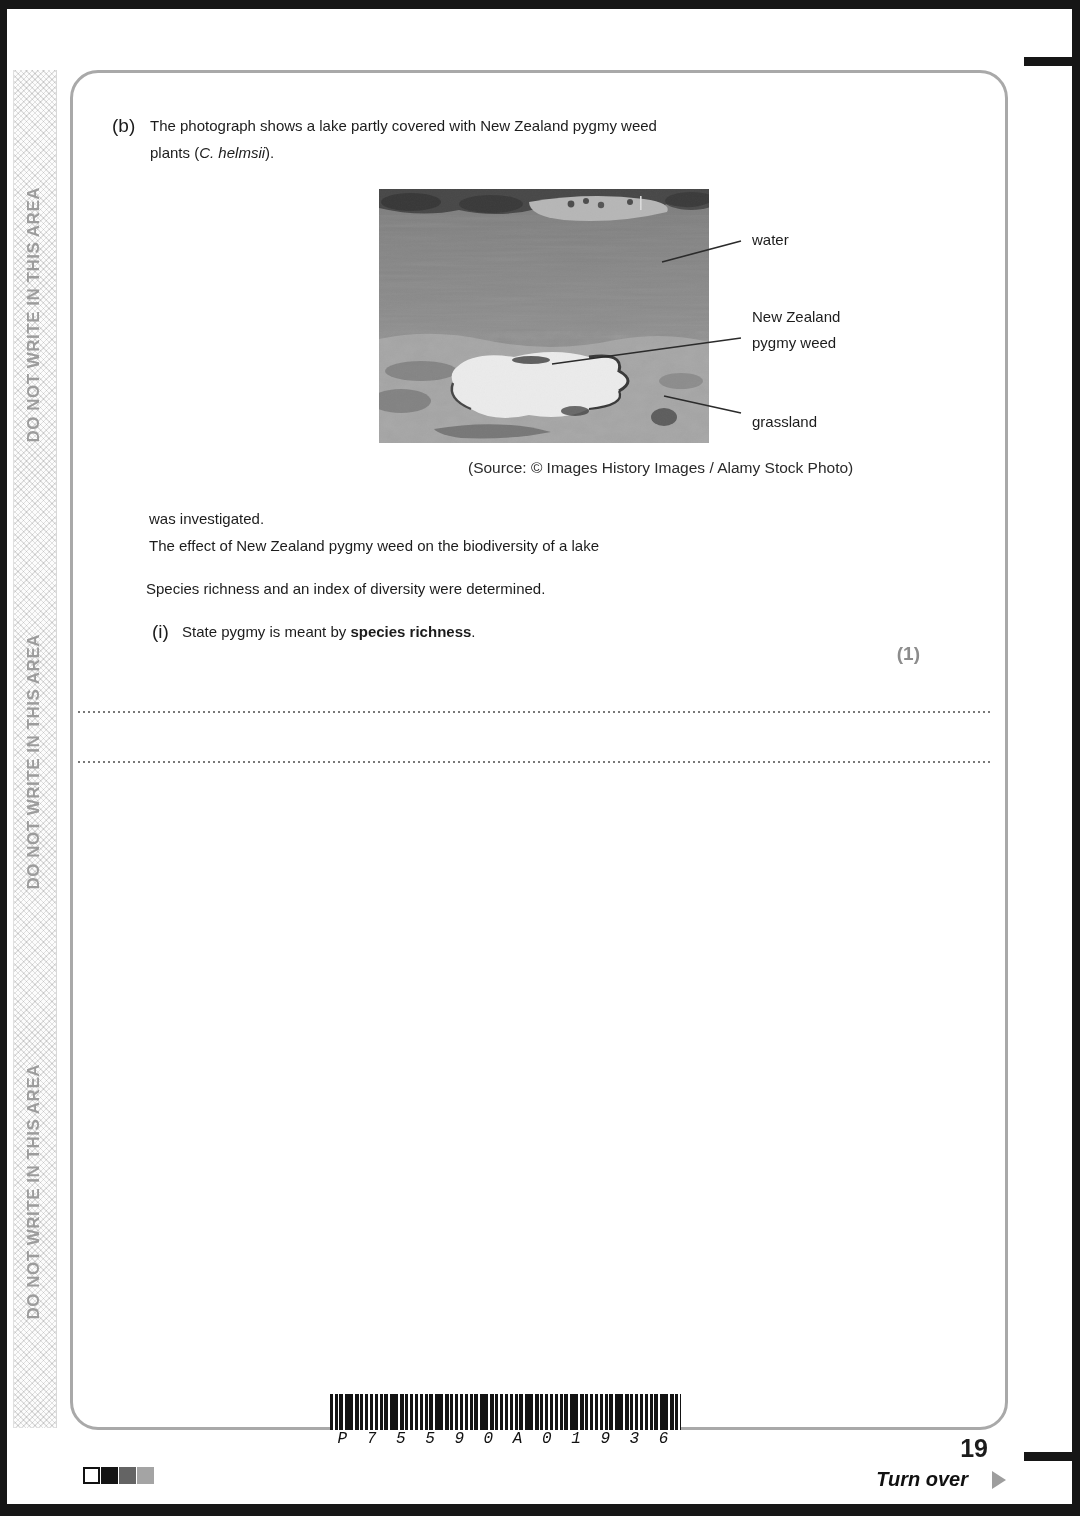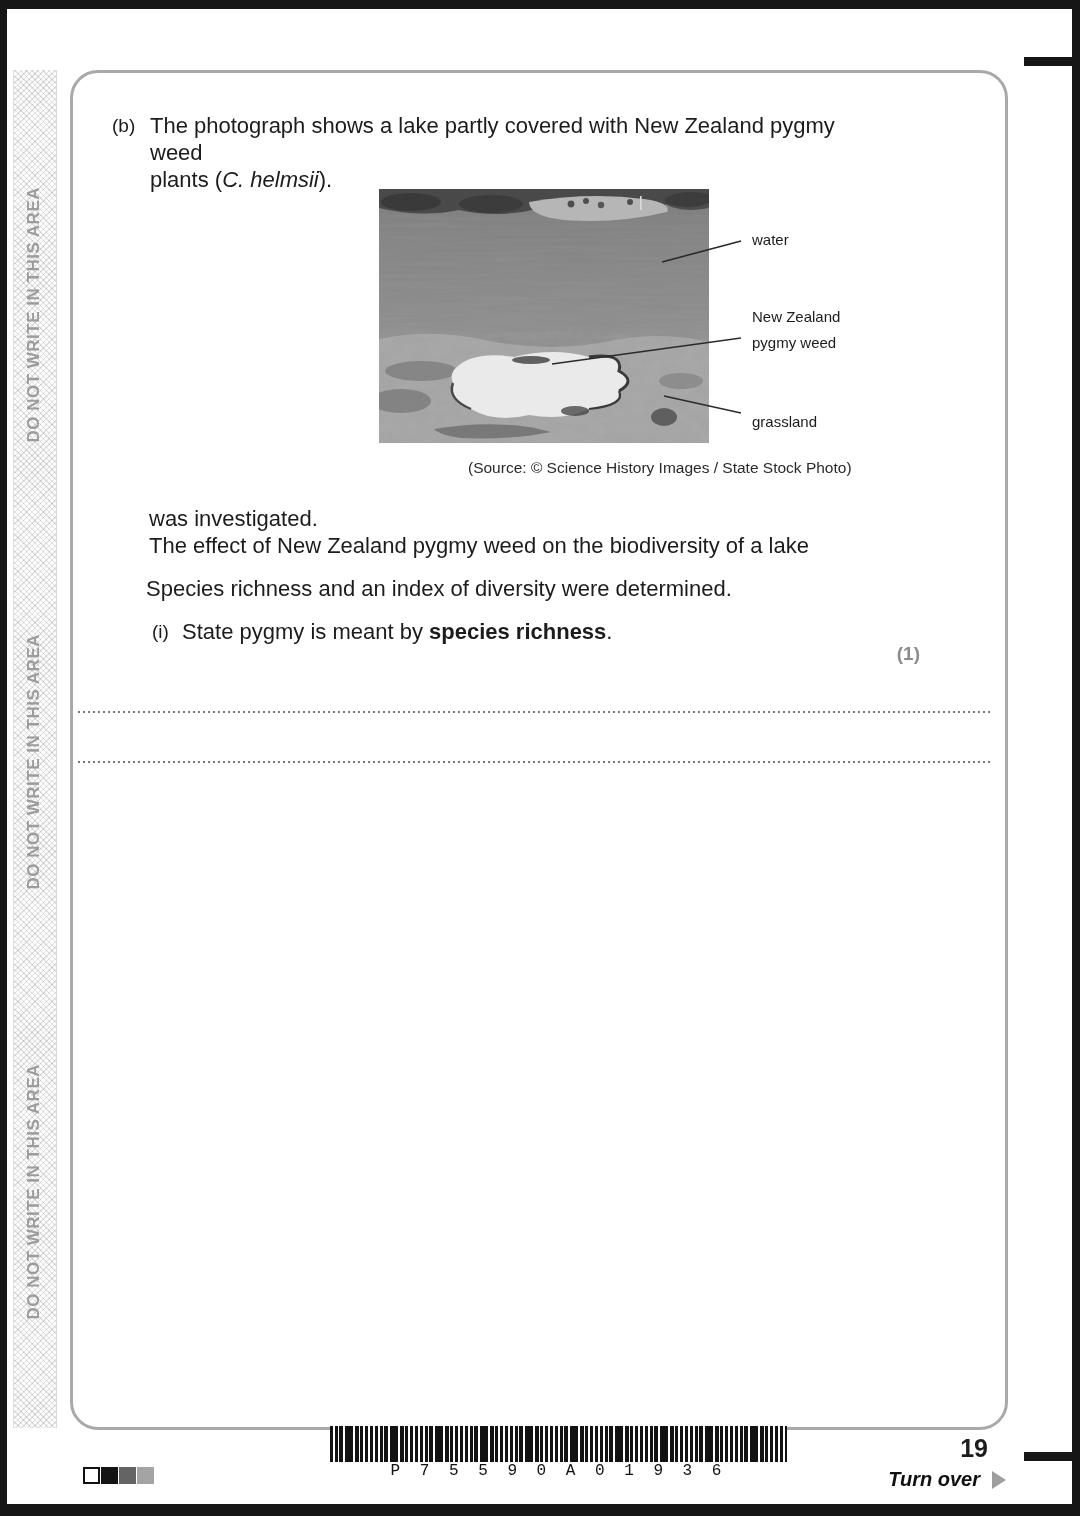--- a/index.html
+++ b/index.html
@@ -34,21 +34,21 @@
     font-size:17px;font-weight:bold;color:#9c9c9c;letter-spacing:0.5px;white-space:nowrap;
   }
   .vwarn.w1{top:169px;} .vwarn.w2{top:616px;} .vwarn.w3{top:1046px;}
 
   
   .qbox{
     position:absolute;left:70px;top:70px;width:932px;height:1354px;
     border:3px solid #a9a9a9;border-radius:28px;background:#ffffff;
   }
 
-  .txt{position:absolute;font-size:22px;line-height:27px;color:#1c1c1c;}
+  .txt{position:absolute;font-size:15px;line-height:27px;color:#1c1c1c;}
   .part-label{position:absolute;left:112px;top:112px;font-size:19px;line-height:27px;}
   .intro{left:150px;top:112px;width:720px;}
   .para1{left:149px;top:505px;width:660px;}
   .para2{left:146px;top:575px;width:660px;}
   .subq-label{position:absolute;left:152px;top:618px;font-size:19px;line-height:27px;}
   .subq-text{left:182px;top:618px;width:660px;}
   .marks{
     position:absolute;left:850px;top:643px;width:70px;text-align:right;
     font-size:19px;font-weight:bold;color:#8c8c8c;
   }
@@ -66,32 +66,32 @@
 
   
   .answer-line{
     position:absolute;left:78px;width:914px;height:2px;
     background-image:repeating-linear-gradient(90deg,#787878 0 2px,transparent 2px 5px);
   }
   .al1{top:711px;} .al2{top:761px;}
 
   
   .pageno{position:absolute;left:920px;top:1434px;width:68px;text-align:right;font-size:25px;font-weight:bold;}
-  .turnover{position:absolute;left:840px;top:1468px;width:166px;display:flex;align-items:center;justify-content:flex-end;gap:12px;}
+  .turnover{position:absolute;left:840px;top:1468px;width:166px;display:flex;align-items:center;justify-content:flex-end;gap:24px;}
   .turnover .to-text{font-size:20px;font-weight:bold;font-style:italic;color:#111;}
   .to-arrow{width:0;height:0;border-left:14px solid #9e9e9e;border-top:9px solid transparent;border-bottom:9px solid transparent;}
 
   .cal-squares{position:absolute;left:83px;top:1467px;display:flex;gap:1px;}
   .cal-squares .sq{width:17px;height:17px;}
   .sq.s1{background:#ffffff;border:2px solid #111;width:13px;height:13px;}
   .sq.s2{background:#141414;}
   .sq.s3{background:#646464;}
   .sq.s4{background:#a4a4a4;}
 
-  .barcode{position:absolute;left:330px;top:1426px;width:457px;}
+  .barcode{position:absolute;left:330px;top:1394px;width:351px;font-style:italic;}
   .bars{
     height:38px;width:100%;
     background-image:
       repeating-linear-gradient(90deg,#121212 0 3px,transparent 3px 5px),
       repeating-linear-gradient(90deg,#121212 0 2px,transparent 2px 9px);
     background-color:#fff;
   }
   .bars-caption{
     margin-top:-2px;text-align:center;background:#fff;
     font-family:"Liberation Mono",monospace;font-size:16px;letter-spacing:5px;color:#111;
@@ -187,21 +187,21 @@
 
   <svg class="leaders" viewBox="379 186 372 262">
     <line x1="662" y1="262" x2="741" y2="241" stroke="#2b2b2b" stroke-width="1.6"></line>
     <line x1="552" y1="364" x2="741" y2="338" stroke="#2b2b2b" stroke-width="1.6"></line>
     <line x1="664" y1="396" x2="741" y2="413" stroke="#2b2b2b" stroke-width="1.6"></line>
   </svg>
 
   <div class="figlabel lab-water">water</div>
   <div class="figlabel lab-weed">New Zealand pygmy weed</div>
   <div class="figlabel lab-grass">grassland</div>
-  <div class="source-line">(Source: © Science History Images / State Stock Photo)</div>
+  <div class="source-line">(Source: © Images History Images / Alamy Stock Photo)</div>
 
   <div class="txt para1">
     <div>was investigated.</div>
     <div>The effect of New Zealand pygmy weed on the biodiversity of a lake</div>
   </div>
   <div class="txt para2">Species richness and an index of diversity were determined.</div>
 
   <div class="subq-label">(i)</div>
   <div class="txt subq-text"><span>State pygmy is meant by </span><span class="bold">species richness</span><span>.</span></div>
   <div class="marks">(1)</div>

